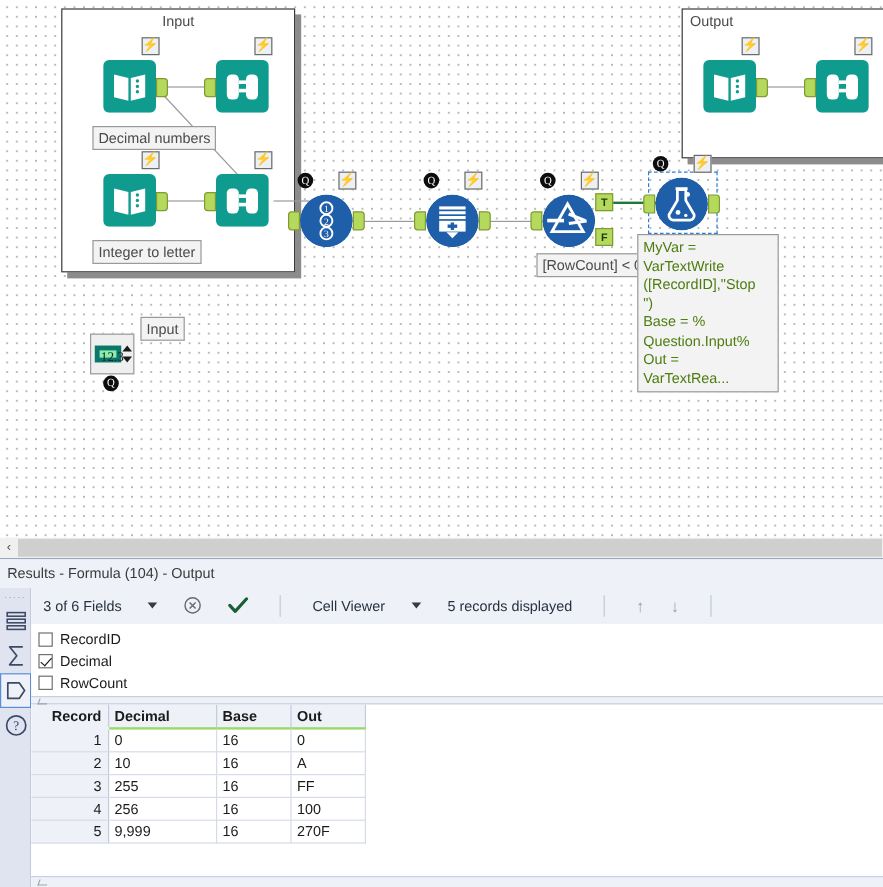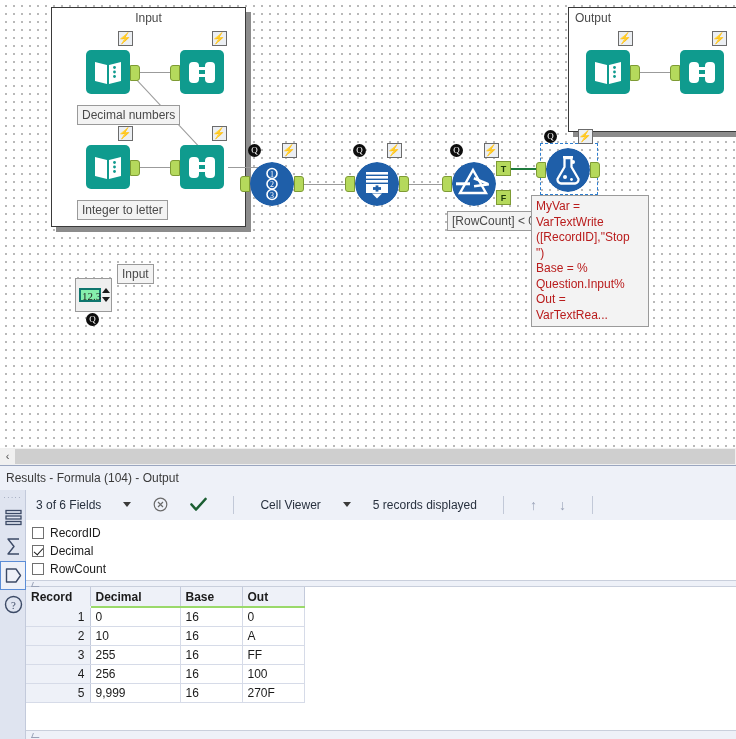--- a/index.html
+++ b/index.html
@@ -87,21 +87,21 @@
     color: #4a4a4a;
     font-size: 12px;
     padding: 2px 4px;
     white-space: nowrap;
   }
 
   .tooltip-box {
     position: absolute;
     background: #f3f3f3;
     border: 1px solid #9a9a9a;
-    color: #b91c1c;
+    color: #4d7c0f;
     font-size: 12px;
     line-height: 15.5px;
     padding: 3px 4px;
     width: 118px;
     word-break: break-word;
   }
 
   .selection-dash {
     position: absolute;
     border: 1px dashed #2f7fd0;
@@ -109,21 +109,21 @@
 
   
   .numeric-tool {
     position: absolute;
     border: 1px solid #9a9a9a;
     background: #efefef;
   }
   .numeric-spin {
     position: absolute;
     background: #86efac;
-    border: 2px solid #0f766e;
+    border: 4px solid #0f766e;
     font-size: 11px;
     color: #222;
     padding: 0 1px;
     font-family: "Liberation Serif", serif;
     text-align: center;
   }
   .spin-arrows {
     position: absolute;
     width: 8px; height: 14px;
     display: flex; flex-direction: column;
@@ -250,21 +250,21 @@
   table.grid { border-collapse: collapse; }
   table.grid th {
     background: #eef1f8;
     font-size: 12px; font-weight: bold; color: #1b1b1b;
     text-align: left;
     padding: 2px 5px;
     border-right: 1px solid #c3cadb;
     border-bottom: 2px solid #eef1f8;
     height: 20px;
   }
-  table.grid th.recnum { text-align: left; border-right: 1px solid #c3cadb; margin-left: 28px; }
+  table.grid th.recnum { text-align: right; border-right: 1px solid #c3cadb; margin-left: 28px; }
   table.grid th.green-underline { border-bottom: 2px solid #9ad96a; }
   table.grid td {
     font-size: 12px; color: #1b1b1b;
     padding: 2px 5px; height: 18px;
     background: #ffffff;
     border-right: 1px solid #d6dbe8;
     border-bottom: 1px solid #d6dbe8;
     vertical-align: middle;
   }
   table.grid td.recnum {

